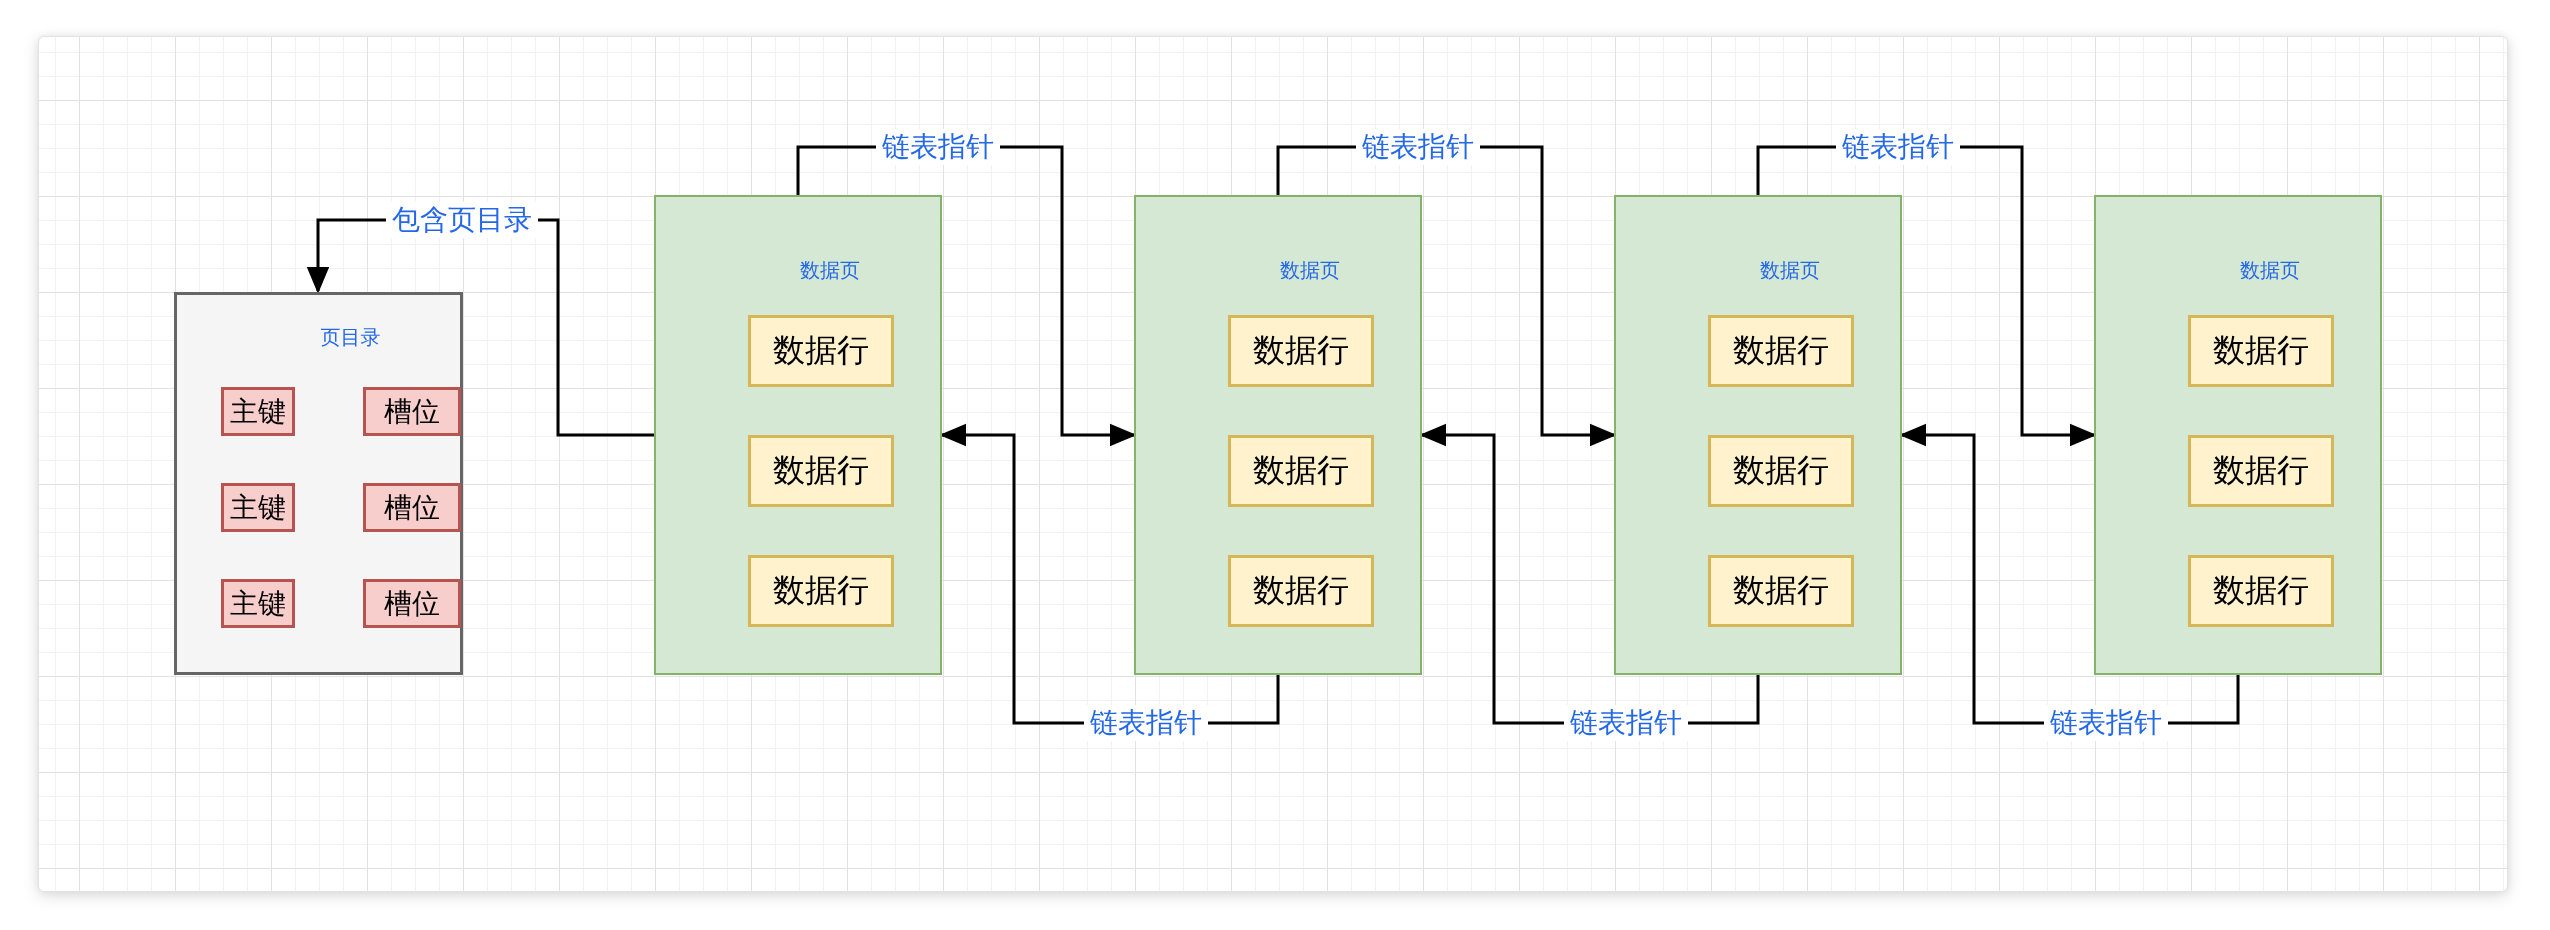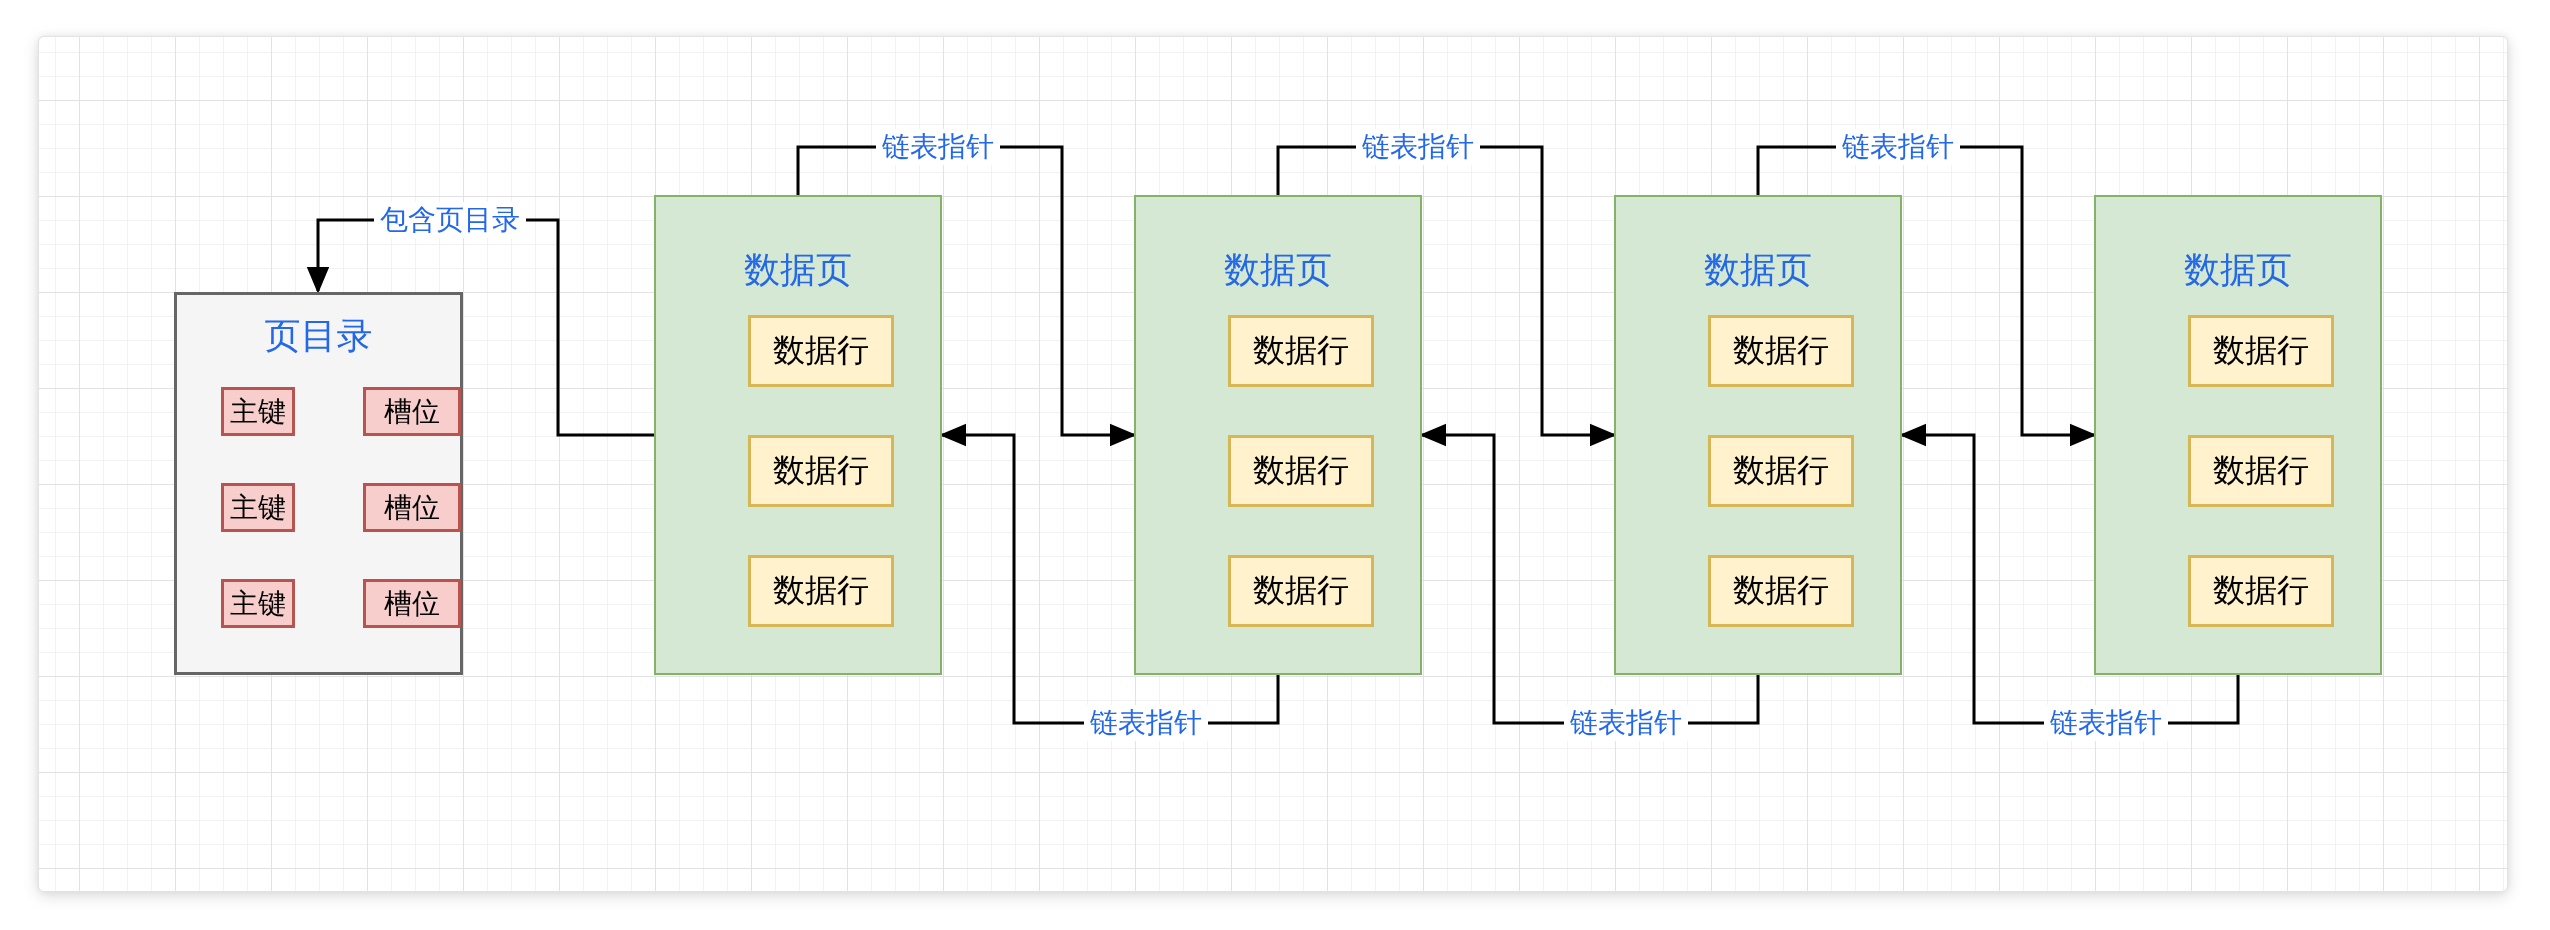--- a/index.html
+++ b/index.html
@@ -34,21 +34,21 @@
     background:var(--gray-fill);border:3px solid var(--gray-border);}
   .page-box{top:195px;width:288px;height:480px;
     background:var(--green-fill);border:2px solid var(--green-border);}
   .node{position:absolute;box-sizing:border-box;display:flex;align-items:center;
     justify-content:center;color:#000;margin-left:23px;}
   .pink{background:var(--pink-fill);border:3px solid var(--pink-border);
     width:74px;height:49px;font-size:28px;}
   .yellow{background:var(--yellow-fill);border:3px solid var(--yellow-border);
     width:146px;height:72px;font-size:32px;}
   .box-title{position:absolute;width:288px;height:40px;line-height:40px;text-align:center;
-    color:var(--accent-blue);font-size:36px;}
+    color:var(--accent-blue);font-size:20px;padding-left:32px;}
   .dir-title{left:174px;top:319px;width:289px;font-family:Liberation Mono, monospace;}
   .edge-label{position:absolute;transform:translate(-50%,-50%);
     background:var(--canvas-white);color:var(--accent-blue);
     font-size:28px;line-height:36px;padding:0 6px;white-space:nowrap;}
 </style>
 </head>
 <body>
 
 <div class="stage">
   <div class="canvas"></div>
@@ -110,20 +110,20 @@
   <div class="node yellow" style="left:1685px;top:315px;">数据行</div>
   <div class="node yellow" style="left:1685px;top:435px;">数据行</div>
   <div class="node yellow" style="left:1685px;top:555px;">数据行</div>
 
   <div class="shape page-box" style="left:2094px;"></div>
   <div class="box-title" style="left:2094px;top:250px;">数据页</div>
   <div class="node yellow" style="left:2165px;top:315px;">数据行</div>
   <div class="node yellow" style="left:2165px;top:435px;">数据行</div>
   <div class="node yellow" style="left:2165px;top:555px;">数据行</div>
 
-  <div class="edge-label" style="left:450px;top:220px;text-align:center;">包含页目录</div>
+  <div class="edge-label" style="left:462px;top:220px;text-align:center;">包含页目录</div>
   <div class="edge-label" style="left:938px;top:147px;">链表指针</div>
   <div class="edge-label" style="left:1418px;top:147px;">链表指针</div>
   <div class="edge-label" style="left:1898px;top:147px;">链表指针</div>
   <div class="edge-label" style="left:1146px;top:723px;">链表指针</div>
   <div class="edge-label" style="left:1626px;top:723px;">链表指针</div>
   <div class="edge-label" style="left:2106px;top:723px;">链表指针</div>
 </div>
 
 </body></html>

